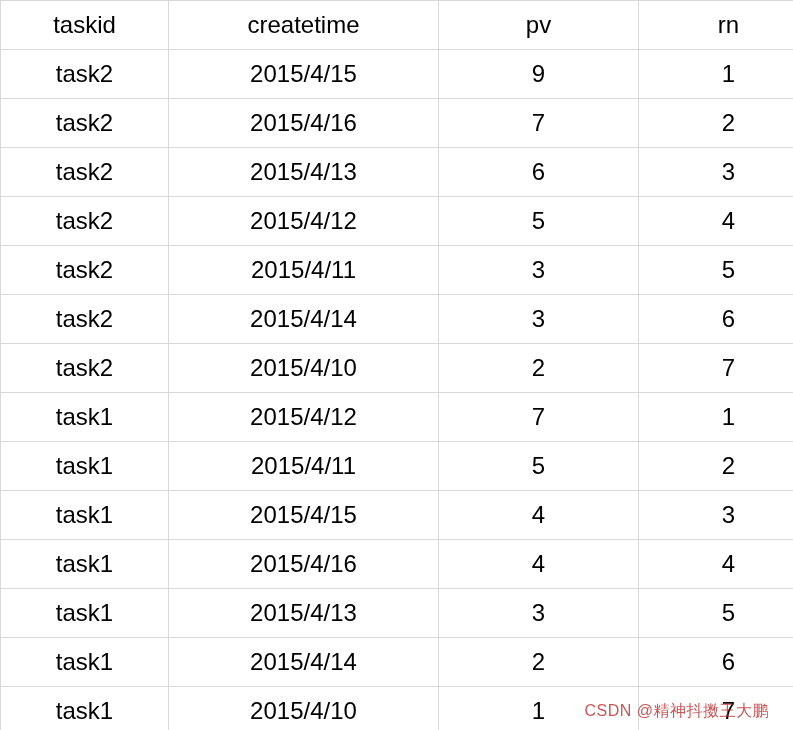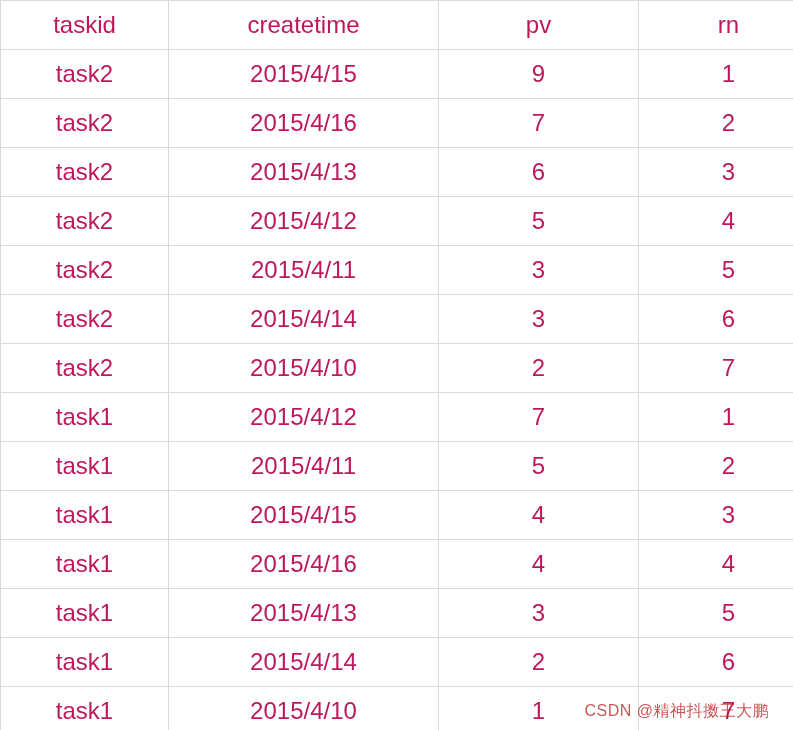--- a/index.html
+++ b/index.html
@@ -19,21 +19,21 @@
       border-collapse: collapse;
       width: 100%;
       table-layout: fixed;
     }
     th, td {
       border: 1px solid #d9d9d9;
       font-size: 24px;
       font-weight: 400;
       text-align: center;
       padding: 10px 23px;
-      color: #be185d;
+      color: #000000;
       height: 48px;
       background: #ffffff;
       vertical-align: middle;
     }
     th {
       font-weight: 400;
     }
     col.col1 { width: 168px; }
     col.col2 { width: 270px; }
     col.col3 { width: 200px; }

